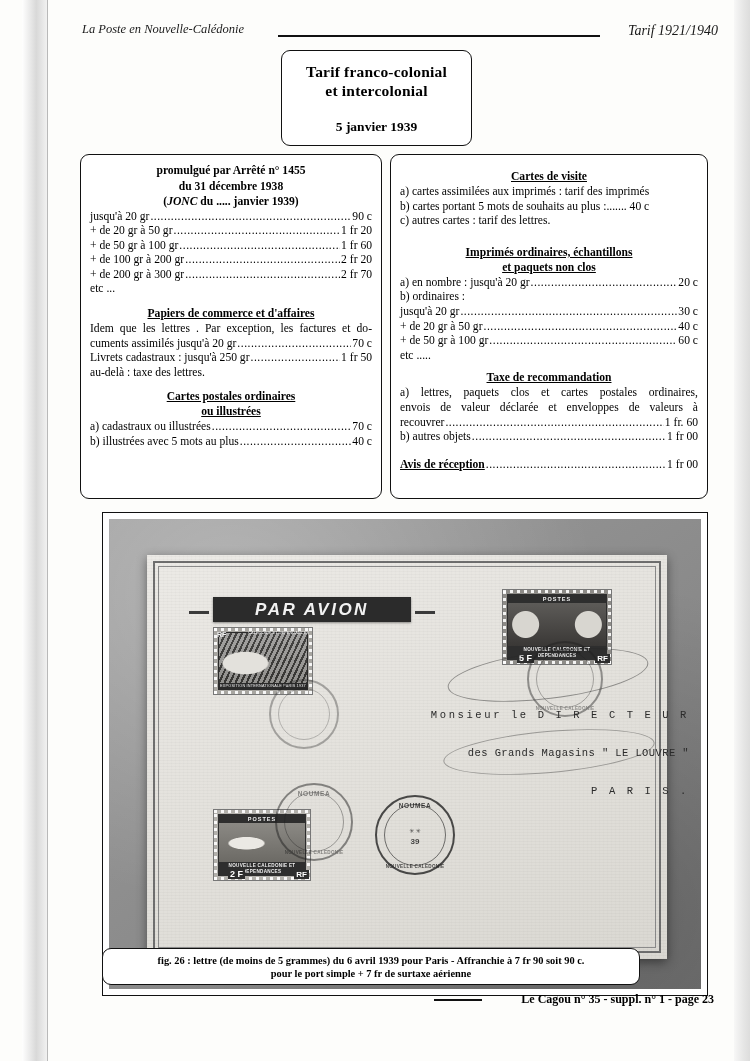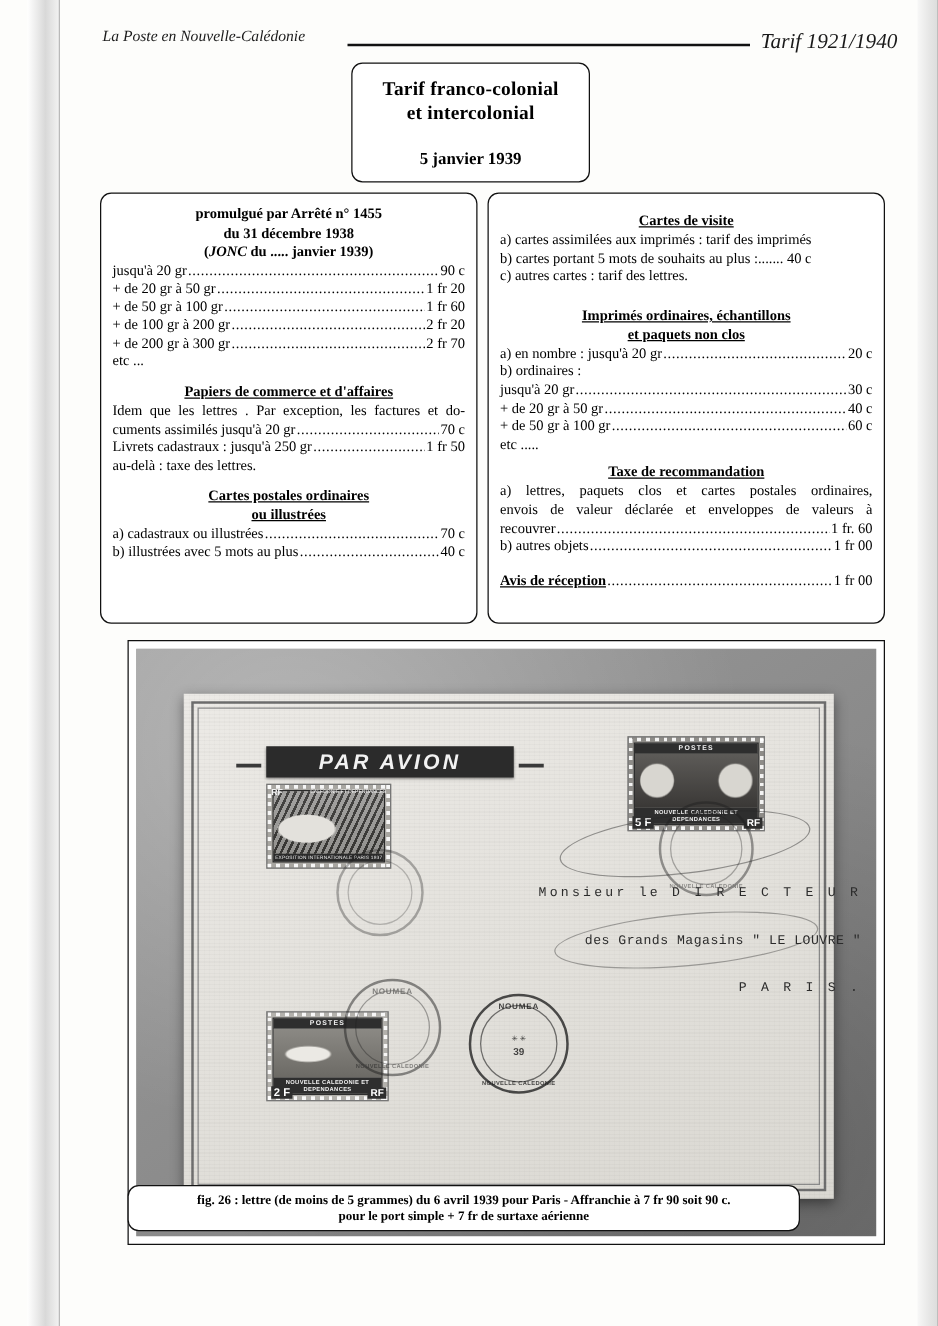--- a/index.html
+++ b/index.html
@@ -23,21 +23,21 @@
   }
   .sheet{position:absolute;left:60px;top:0;width:672px;height:1061px;}
 
   
   .runhead{position:absolute;left:22px;top:22px;width:636px;height:20px;}
   .runhead .rh-left{
     position:absolute;left:0;top:0;font-style:italic;font-size:12.5px;color:#1a1a1a;
     white-space:nowrap;
   }
   .runhead .rh-right{
-    position:absolute;right:0;top:1px;font-style:italic;font-size:17px;color:#1a1a1a;
+    position:absolute;right:0;top:1px;font-style:italic;font-size:14px;color:#1a1a1a;
     white-space:nowrap;
   }
   .runhead .rh-rule{
     position:absolute;left:196px;right:118px;top:13px;height:2px;background:#111;
   }
 
   
   .titlebox{
     position:absolute;left:221px;top:50px;width:191px;height:96px;
     border:1.6px solid #111;border-radius:9px;background:#fff;
@@ -152,21 +152,21 @@
   .stamp .top-lbl{
     font-family:"Liberation Sans",sans-serif;font-size:5.5px;letter-spacing:1px;
     text-align:center;color:#f0f0f0;background:#2e2e2e;padding:1px 0;font-weight:bold;
   }
   .stamp .bot-lbl{
     font-family:"Liberation Sans",sans-serif;font-size:4.6px;letter-spacing:.3px;
     text-align:center;color:#f0f0f0;background:#2e2e2e;padding:1px 1px;line-height:5.4px;
     font-weight:bold;
   }
   .stamp .denom{
-    position:absolute;left:3px;bottom:1px;background:#2e2e2e;color:#fff;
+    position:absolute;left:14px;bottom:1px;background:#2e2e2e;color:#fff;
     font-family:"Liberation Sans",sans-serif;font-weight:bold;font-size:9px;
     padding:0 2px;z-index:3;
   }
   .stamp .rf{
     position:absolute;right:1px;bottom:1px;background:#2e2e2e;color:#fff;
     font-family:"Liberation Sans",sans-serif;font-weight:bold;font-size:8px;
     padding:0 2px;z-index:3;
   }
   .stamp-5f{left:355px;top:34px;width:110px;height:76px;background:#8e8c88;}
   .stamp-5f .vign{
@@ -474,15 +474,19 @@
           </div>
         </div>
       </div>
     </div>
 
     <div class="caption">
       <div class="c1">fig. 26 : lettre (de moins de 5 grammes) du 6 avril 1939 pour Paris - Affranchie à 7 fr 90 soit 90 c.</div>
       <div class="c2">pour le port simple + 7 fr  de surtaxe aérienne</div>
     </div>
 
+    <div class="footer">
+      <div class="f-rule"></div>
+      <div class="f-txt">Le Cagou n° 35 - suppl. n° 1 - page 23</div>
+    </div>
 
   </div>
 </div>
 
 </body></html>

